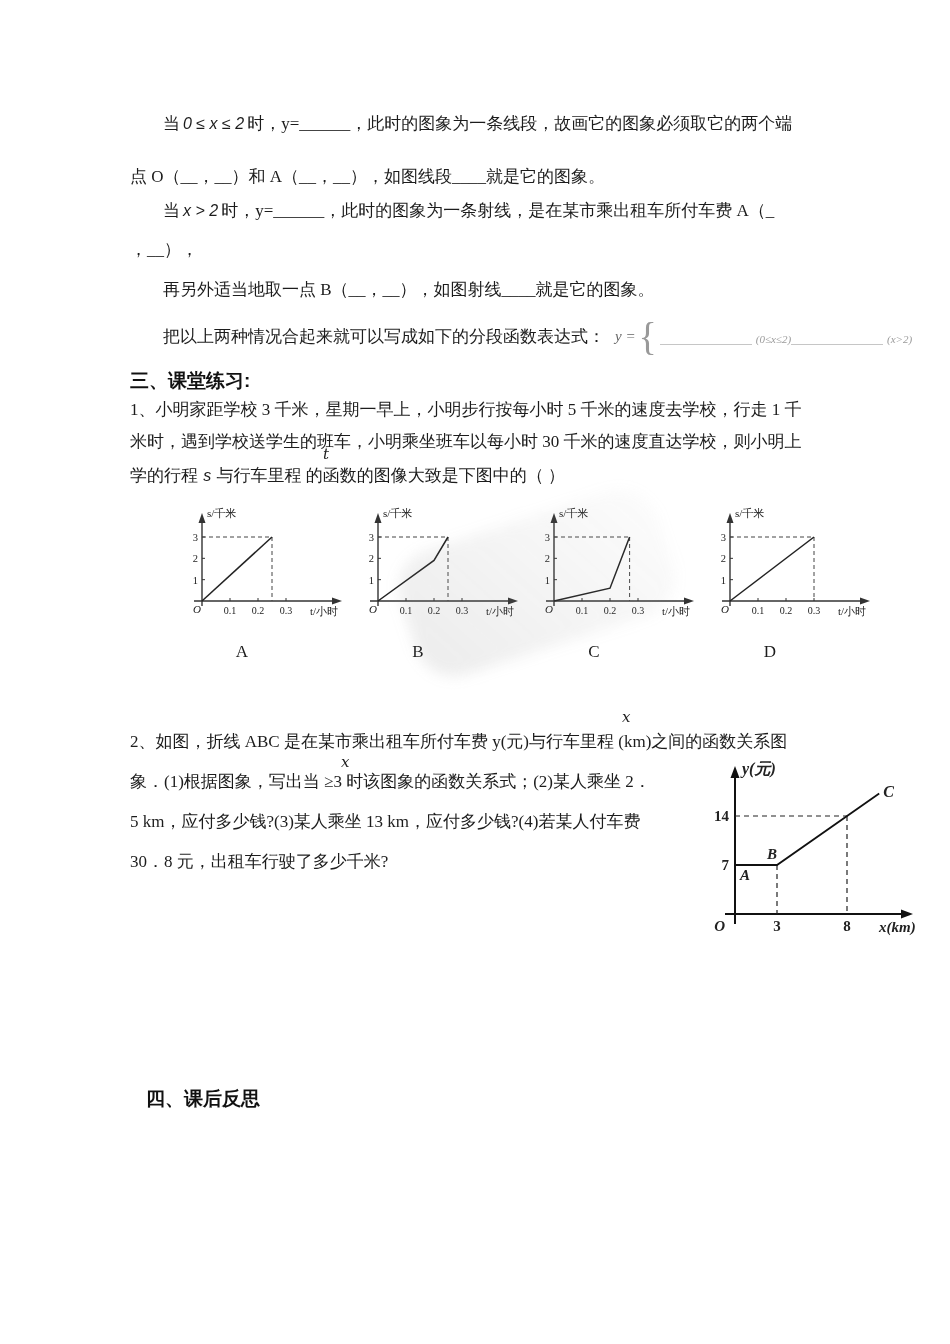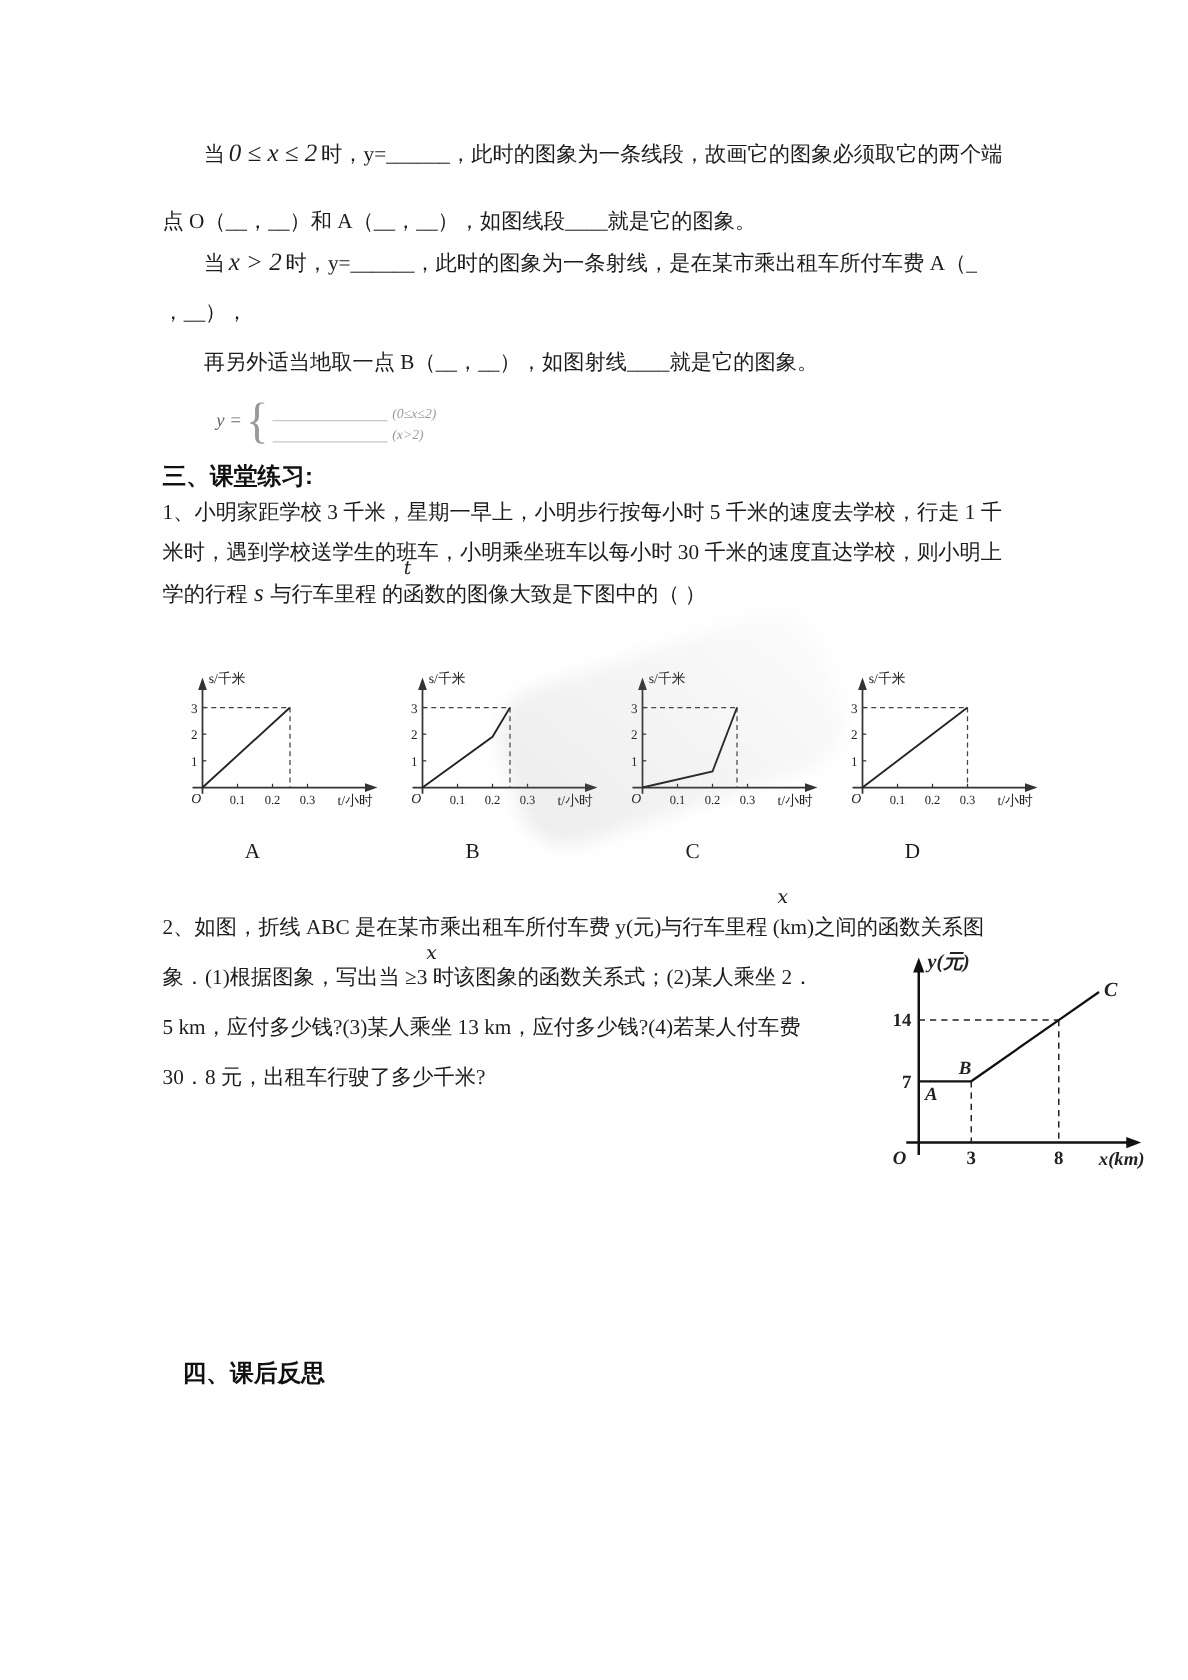--- a/index.html
+++ b/index.html
@@ -3,53 +3,53 @@
 <meta charset="utf-8">
 <style>
   *{margin:0;padding:0;box-sizing:border-box}
   html,body{background:#ffffff}
   body{
     width:950px;height:1344px;position:relative;overflow:hidden;
     font-family:"Liberation Serif","DejaVu Serif",serif;
     color:#1c1c1c;font-size:17px;
   }
   .abs{position:absolute;white-space:nowrap}
-  .math{font-style:italic;font-family:Liberation Serif, serif;margin:0 3px;font-size:20px}
+  .math{font-style:italic;font-family:Liberation Sans, sans-serif;margin:0 3px;font-size:16px}
   .heading{font-family:"Liberation Sans","DejaVu Sans",sans-serif;font-weight:bold;font-size:19px;color:#111}
   .var{position:absolute;font-style:italic;font-family:"DejaVu Serif",serif;font-size:15px;color:#222}
   
   .formula{display:inline-flex;align-items:center;margin-left:10px;vertical-align:middle;color:#777;position:relative;top:-2px}
   .formula .lhs{font-style:italic;font-size:15px;color:#666;margin-right:3px}
   .formula .brace{font-size:38px;font-weight:300;color:#999;line-height:.85;transform:scaleY(1.05);margin-right:3px}
-  .cases{display:flex;flex-direction:column;justify-content:center}
+  .cases{display:flex;flex-direction:row;justify-content:center}
   .case-row{display:flex;align-items:flex-end;height:17px}
   .blank{display:inline-block;width:92px;border-bottom:1px solid #c6c6c6;height:12px;margin-right:4px}
   .cond{font-size:11px;font-style:italic;color:#9a9a9a}
   
-  .graphs-row{position:absolute;left:136px;top:532px;width:744px;display:flex;justify-content:flex-start}
+  .graphs-row{position:absolute;left:136px;top:503px;width:744px;display:flex;justify-content:flex-end}
   .graph-cell{width:176px}
   .opt-label{width:132px;text-align:center;font-size:17px;margin-top:10px;color:#1c1c1c}
   .watermark{position:absolute;left:402px;top:518px;width:270px;height:130px;
     background:linear-gradient(60deg,rgba(120,120,120,.14),rgba(185,185,185,.04));
     transform:rotate(-18deg);filter:blur(7px);border-radius:40px;pointer-events:none}
 </style>
 </head>
 <body>
 
 <div class="abs" style="top:112px;left:163px">
   <span>当</span><span class="math">0 ≤ x ≤ 2</span><span>时，y=______，此时的图象为一条线段，故画它的图象必须取它的两个端</span>
 </div>
 <div class="abs" style="top:165px;left:130px">点 O（__，__）和 A（__，__），如图线段____就是它的图象。</div>
 <div class="abs" style="top:199px;left:163px">
   <span>当</span><span class="math">x &gt; 2</span><span>时，y=______，此时的图象为一条射线，是在某市乘出租车所付车费 A（_</span>
 </div>
 <div class="abs" style="top:238px;left:130px">，__），</div>
 <div class="abs" style="top:278px;left:163px">再另外适当地取一点 B（__，__），如图射线____就是它的图象。</div>
 <div class="abs" style="top:322px;left:163px">
-  <span class="formula">
+  <span>把以上两种情况合起来就可以写成如下的分段函数表达式：</span><span class="formula">
       <span class="lhs">y =</span>
       <span class="brace">{</span>
       <span class="cases">
         <span class="case-row">
           <span class="blank"></span>
           <span class="cond">(0≤x≤2)</span>
         </span>
         <span class="case-row">
           <span class="blank"></span>
           <span class="cond">(x&gt;2)</span>

